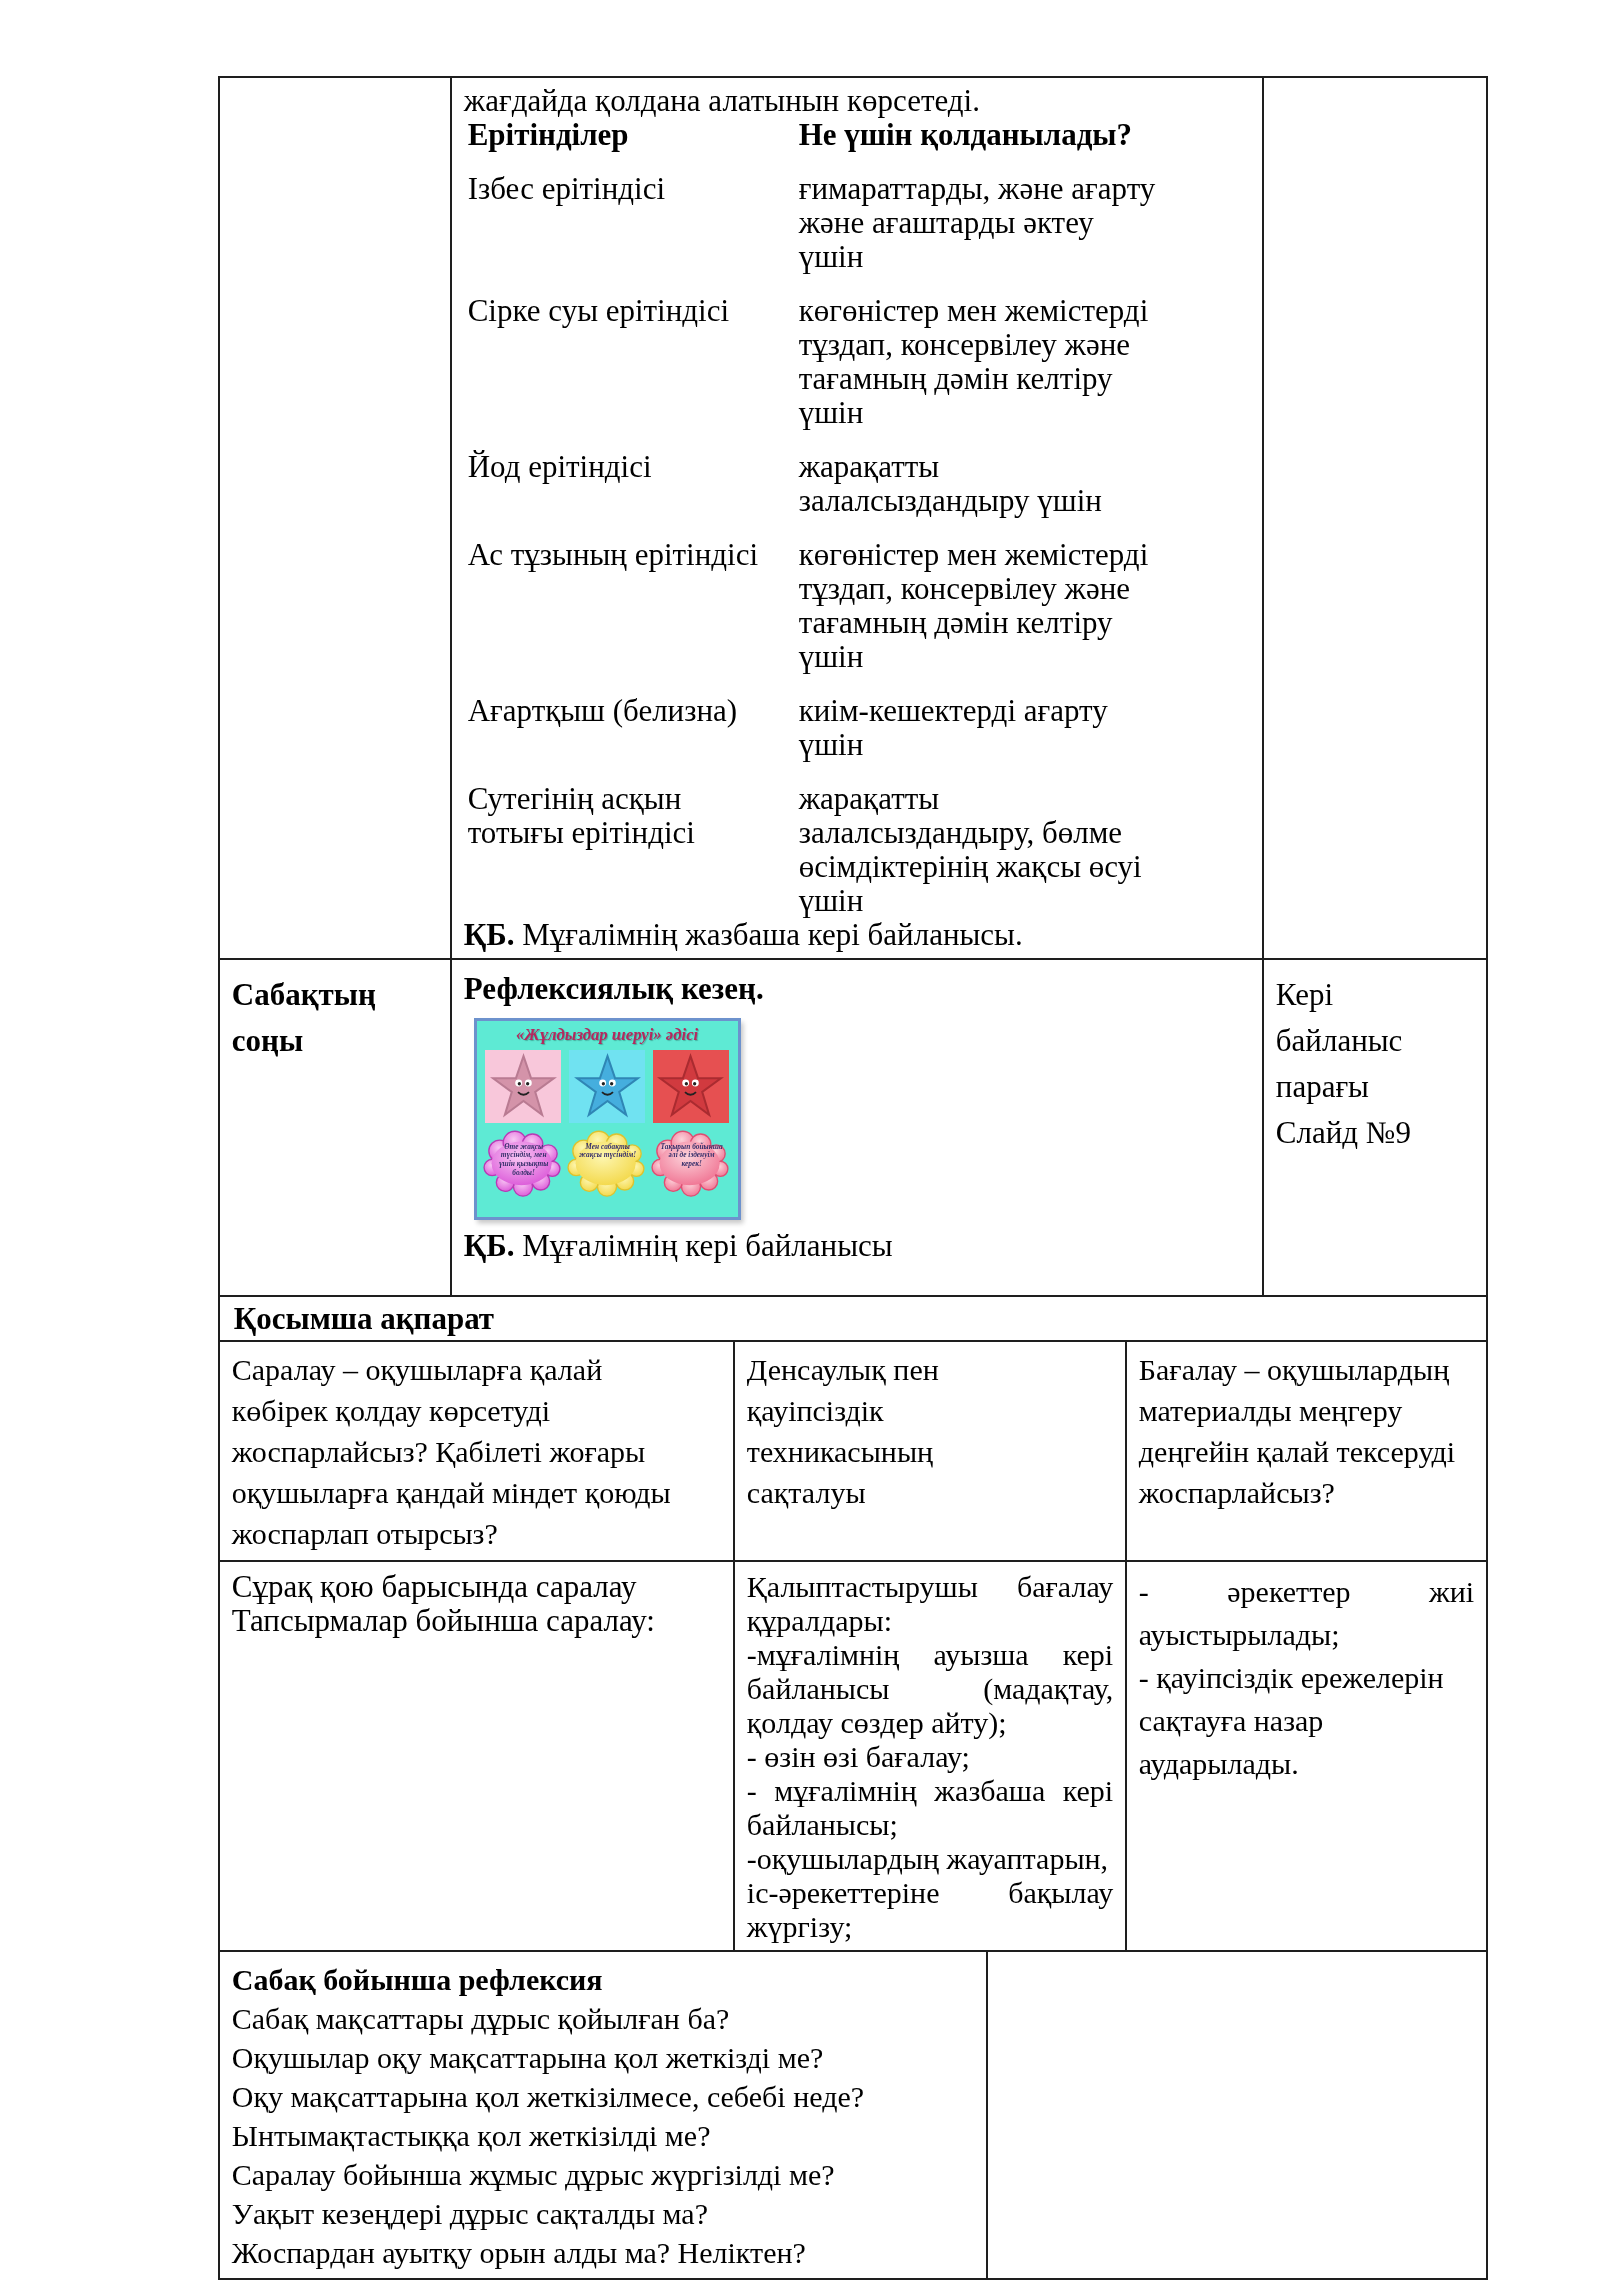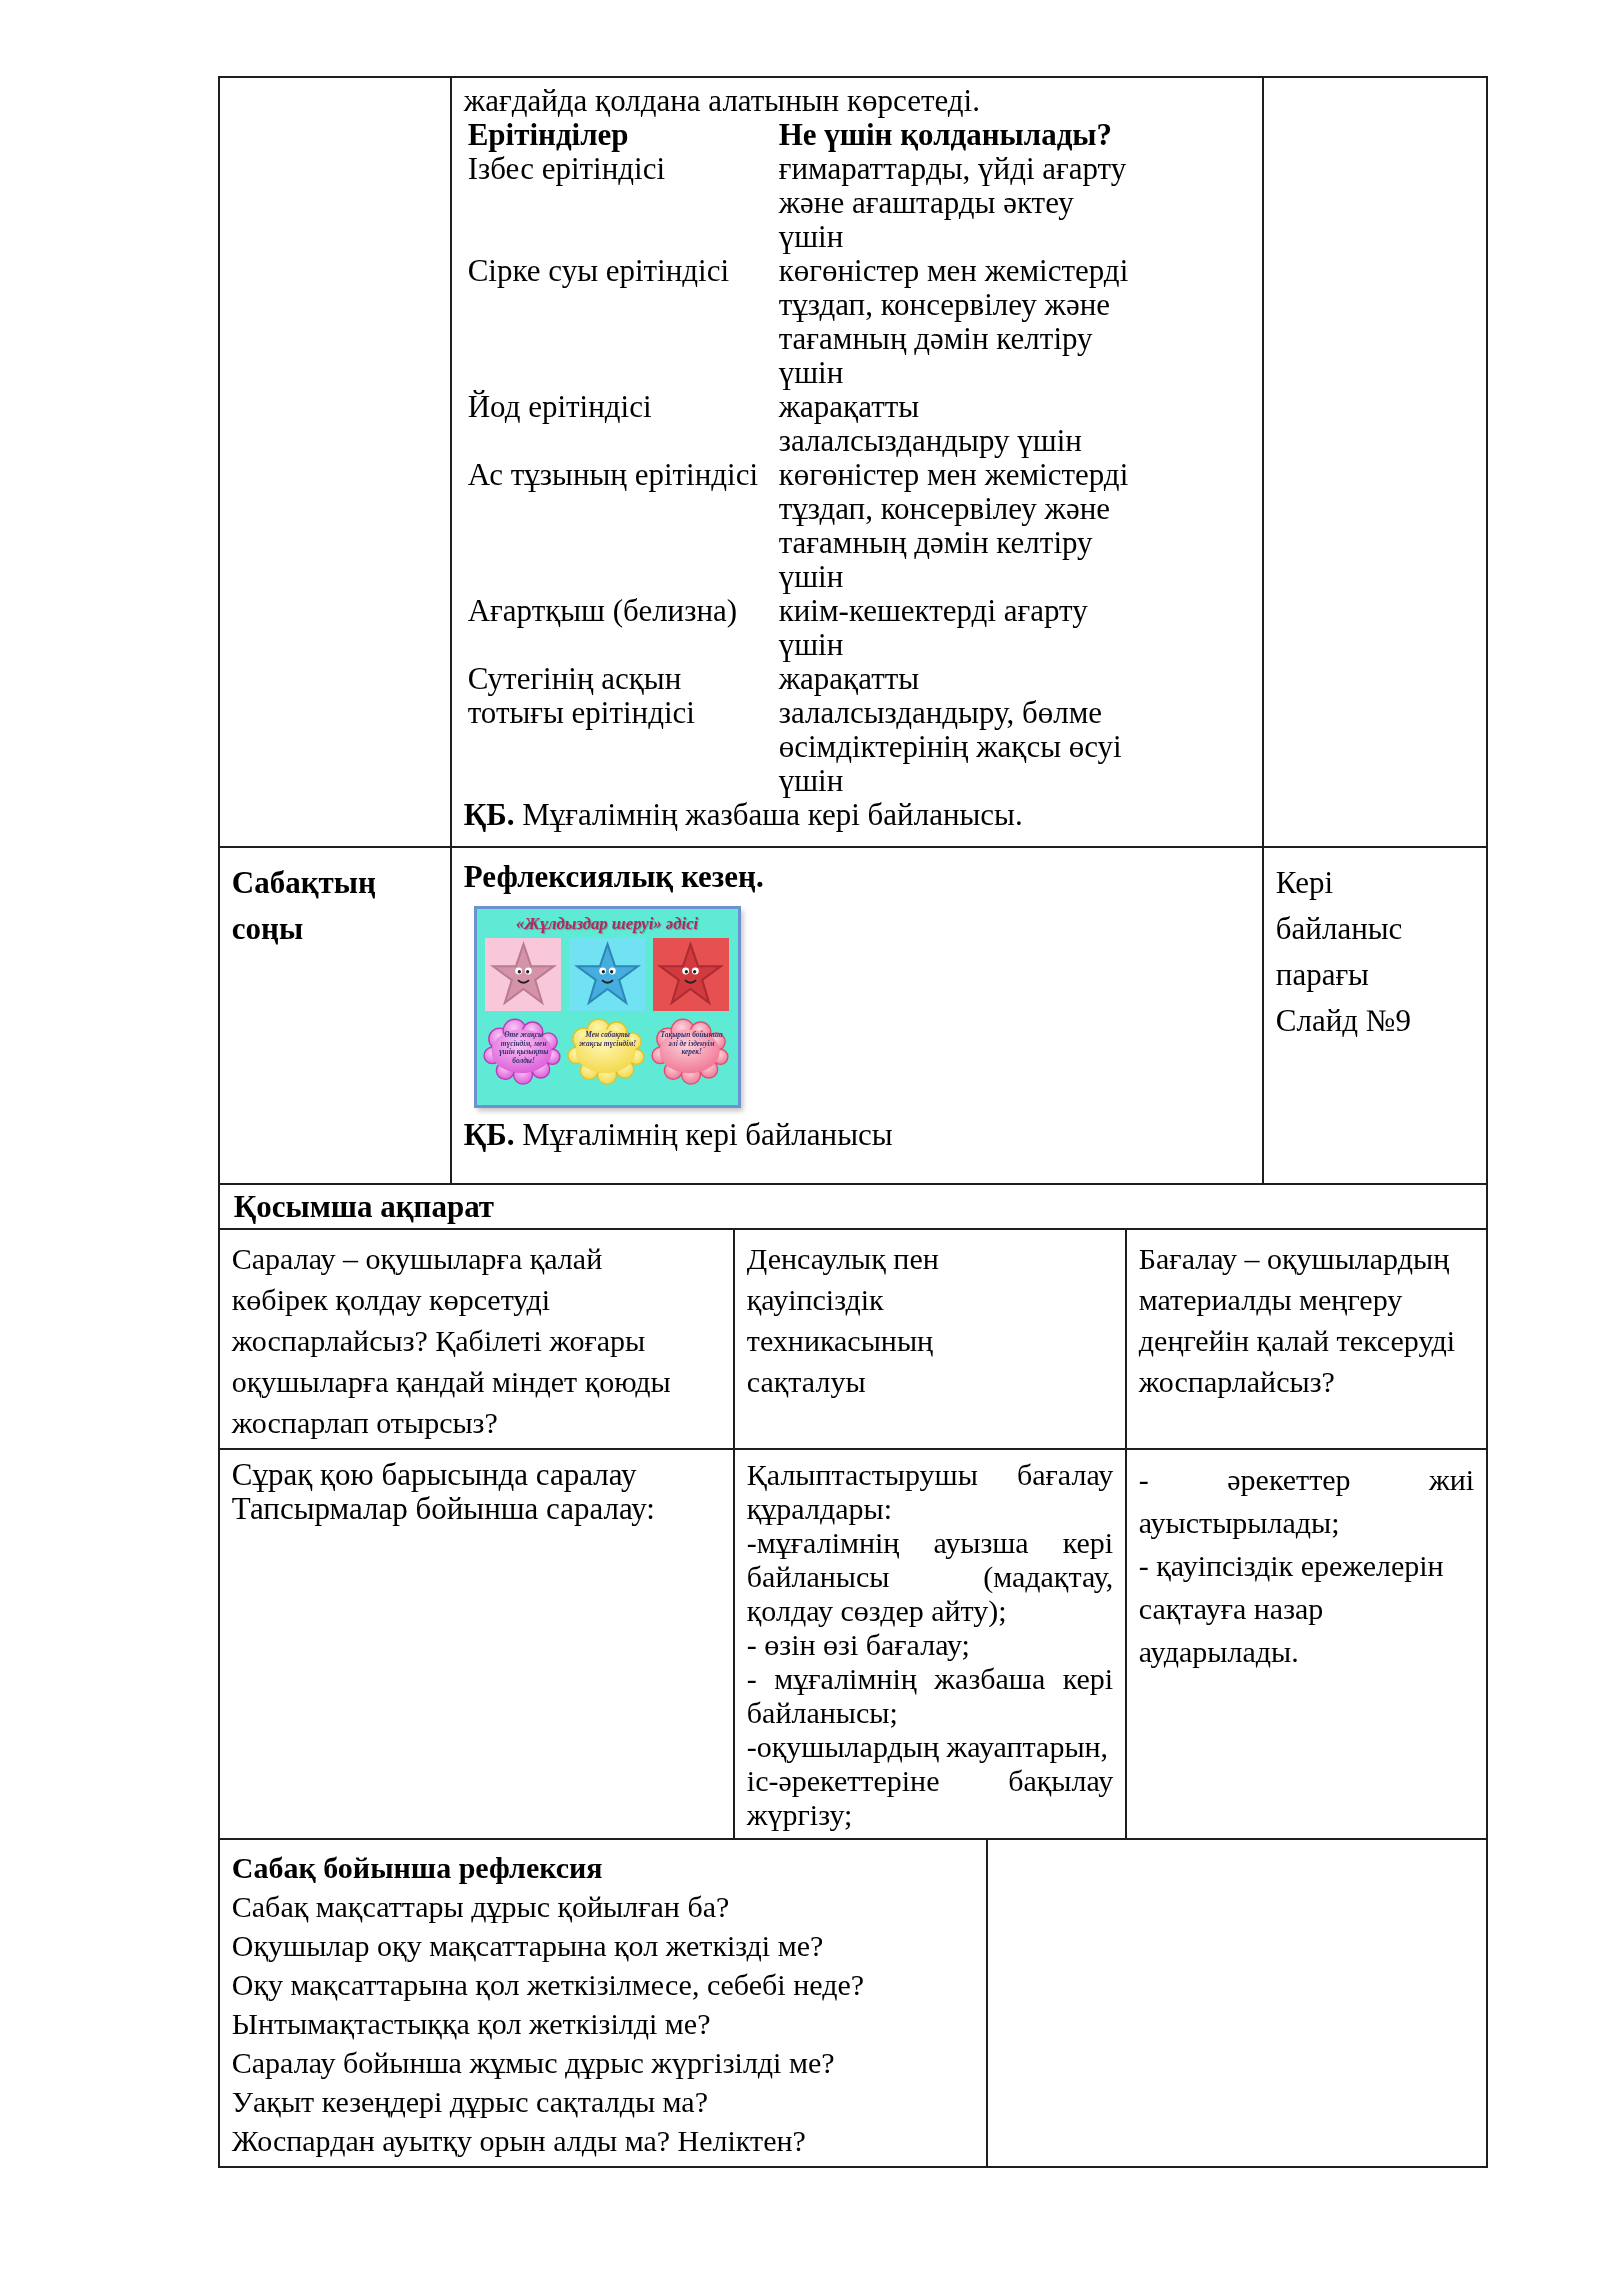--- a/index.html
+++ b/index.html
@@ -16,21 +16,21 @@
   .r2{min-height:337px;}
   .r3{min-height:43px;}
   .r4{min-height:204px;}
   .r5{min-height:372px;}
   .r6{min-height:318px;}
   .cell{border-left:2px solid #1e1e1e;padding:5.9px 11.8px;box-sizing:border-box;}
   .cell:first-child{border-left:none;}
   .b{font-weight:bold;}
   .ln{display:block;}
   .jl{text-align:justify;text-align-last:justify;}
-  .sol{display:grid;grid-template-columns:311px 1fr;margin-left:3.9px;}
+  .sol{display:grid;grid-template-columns:311px 1fr;margin-left:3.9px;gap:20px;}
   .sol .nm{padding-right:7.8px;}
   .sol .us{padding-right:9.8px;}
   .r4 .cell{font-size:30px;line-height:41px;font-weight:normal;padding-top:7.8px;}
   .r5 .cell{padding-top:7.8px;}
   .r5 .asm{font-size:30px;}
   .r5 .hs{line-height:43px;font-size:30px;}
   .r6 .cell{font-size:30px;line-height:39px;padding-top:7.8px;}
   .r3 .cell{padding:3.9px 13.7px;line-height:35px;}
   .lh47{line-height:46px;}
   .stage{padding-top:11.8px;line-height:46px;font-weight:bold;}
@@ -63,21 +63,21 @@
       <div class="cell">
         <div>жағдайда қолдана алатынын көрсетеді.</div>
         <div class="sol">
           <div class="nm b">Ерітінділер</div>
           <div class="us b">Не үшін қолданылады?</div>
 
           <div class="nm">
               <span class="ln">Ізбес ерітіндісі</span>
             </div>
           <div class="us">
-              <span class="ln">ғимараттарды, үйді ағарту</span>
+              <span class="ln">ғимараттарды, және ағарту</span>
               <span class="ln">және ағаштарды әктеу</span>
               <span class="ln">үшін</span>
             </div>
 
           <div class="nm">
               <span class="ln">Сірке суы ерітіндісі</span>
             </div>
           <div class="us">
               <span class="ln">көгөністер мен жемістерді</span>
               <span class="ln">тұздап, консервілеу және</span>

